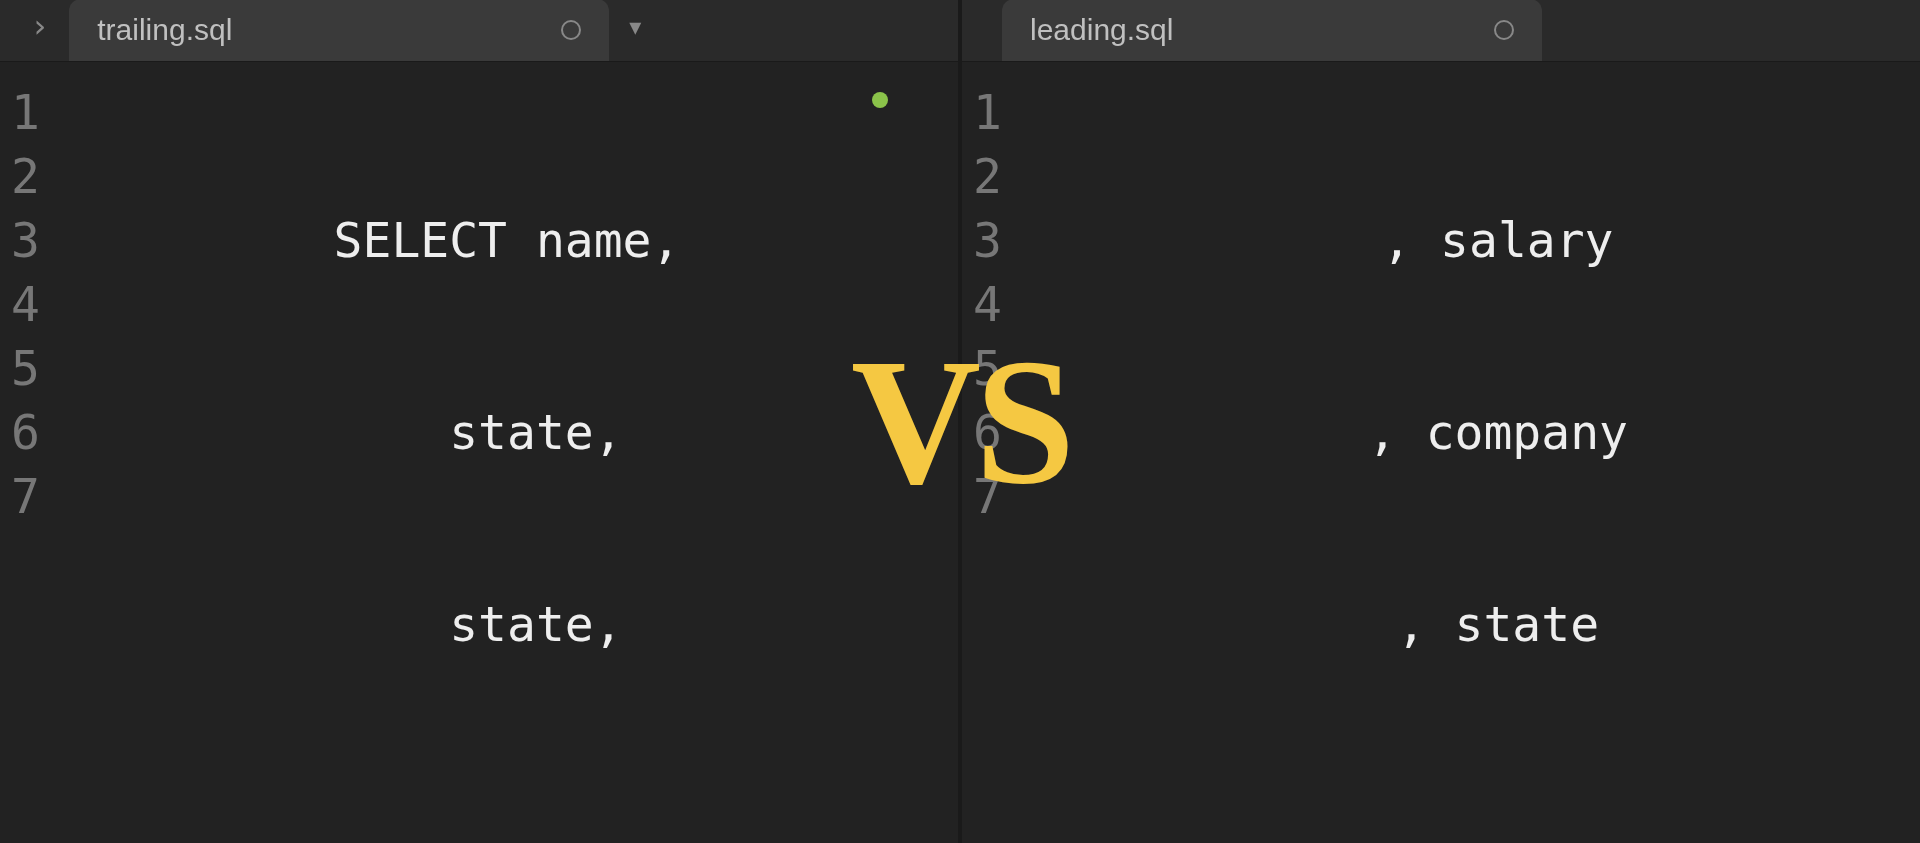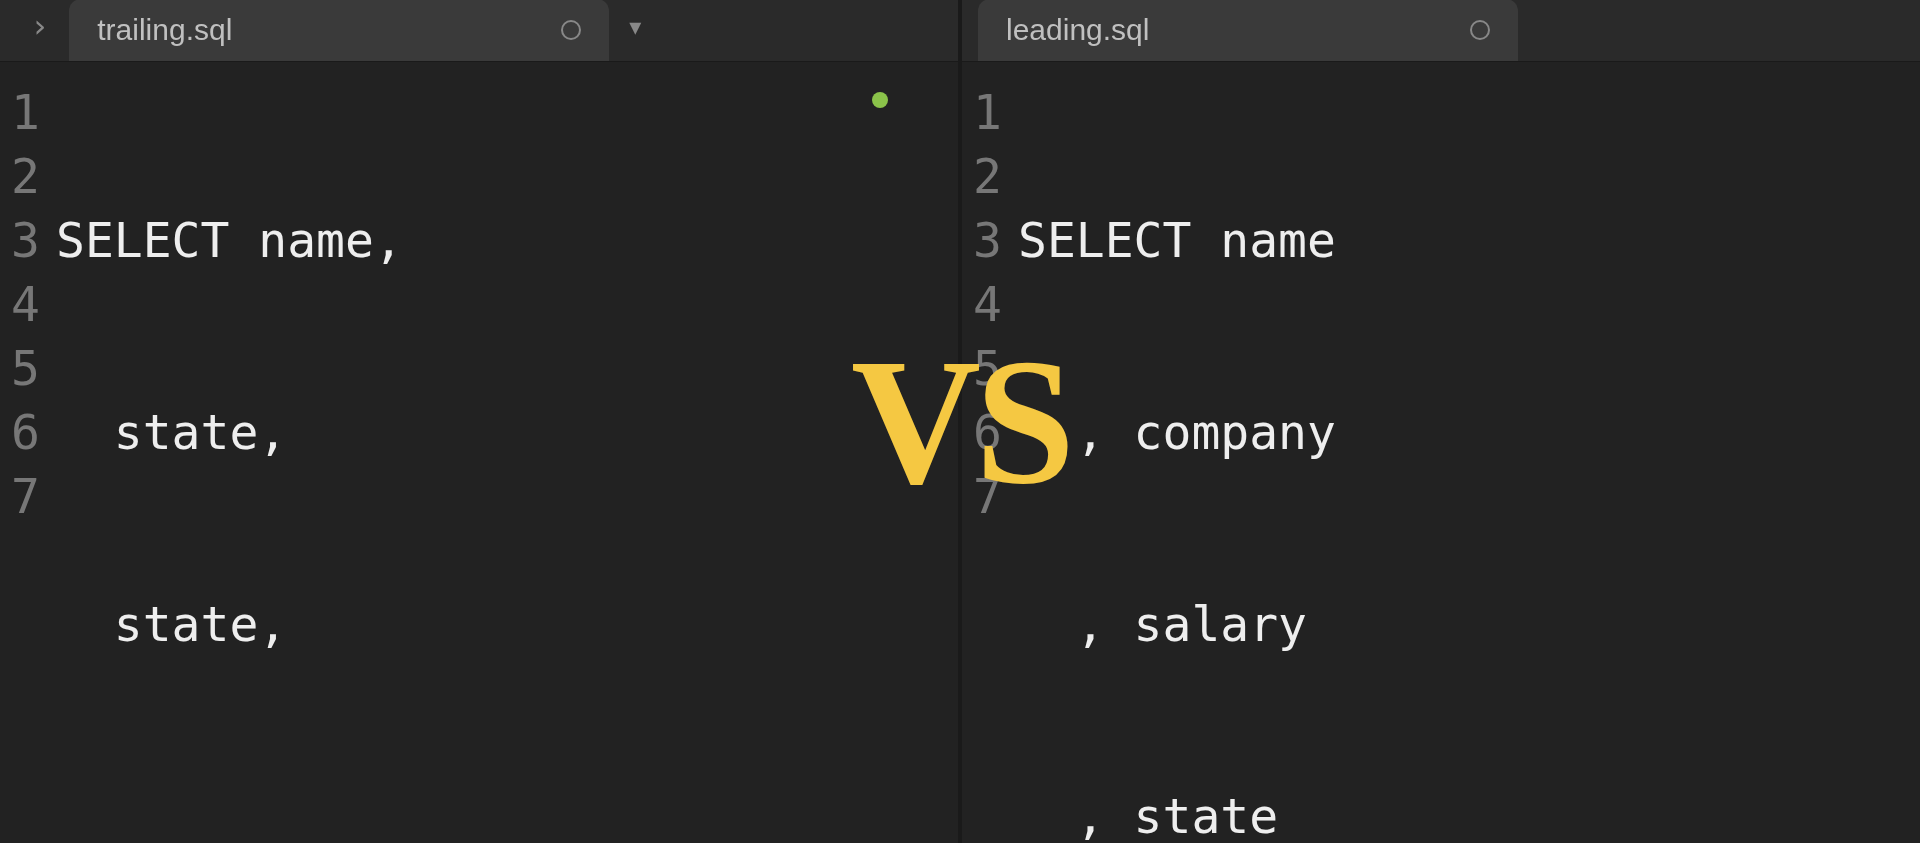--- a/index.html
+++ b/index.html
@@ -79,21 +79,21 @@
       font-family: 'Consolas', 'Monaco', monospace;
     }
     .code {
       flex: 1;
       color: #eee;
       font-size: 48px;
       line-height: 64px;
       white-space: pre;
       font-family: 'Consolas', 'Monaco', monospace;
     }
-    .code-line { height: 64px; }
+    .code-line { height: 64px; text-align: center; }
     .mod-dot {
       position: absolute;
       top: 30px;
       right: 70px;
       width: 16px;
       height: 16px;
       background: #8bc34a;
       border-radius: 50%;
     }
     .vs-text {
@@ -106,21 +106,21 @@
       font-size: 180px;
       color: #f5c842;
       z-index: 10;
       letter-spacing: -6px;
       line-height: 1;
     }
     .divider {
       width: 4px;
       background: #1a1a1a;
     }
-    .pane-right .tab-bar { padding-left: 16px; }
+    .pane-right .tab-bar { padding-left: 40px; }
   </style>
 </head>
 <body>
 
 <div class="editor-pane">
   <div class="tab-bar">
     <span class="left-arrow">›</span>
     <div class="tab">
       <span class="tab-name">trailing.sql</span>
       <span class="tab-close"></span>
@@ -162,23 +162,22 @@
     <div class="gutter">
       <div class="line-num">1</div>
       <div class="line-num">2</div>
       <div class="line-num">3</div>
       <div class="line-num">4</div>
       <div class="line-num">5</div>
       <div class="line-num">6</div>
       <div class="line-num">7</div>
     </div>
     <div class="code">
-      <div class="code-line">SELECT name</div>
+      <div class="code-line">  , salary</div>
       <div class="code-line">  , company</div>
-      <div class="code-line">  , salary</div>
       <div class="code-line">  , state</div>
       
       
       
     </div>
   </div>
 </div>
 
 <div class="vs-text">VS</div>
 

